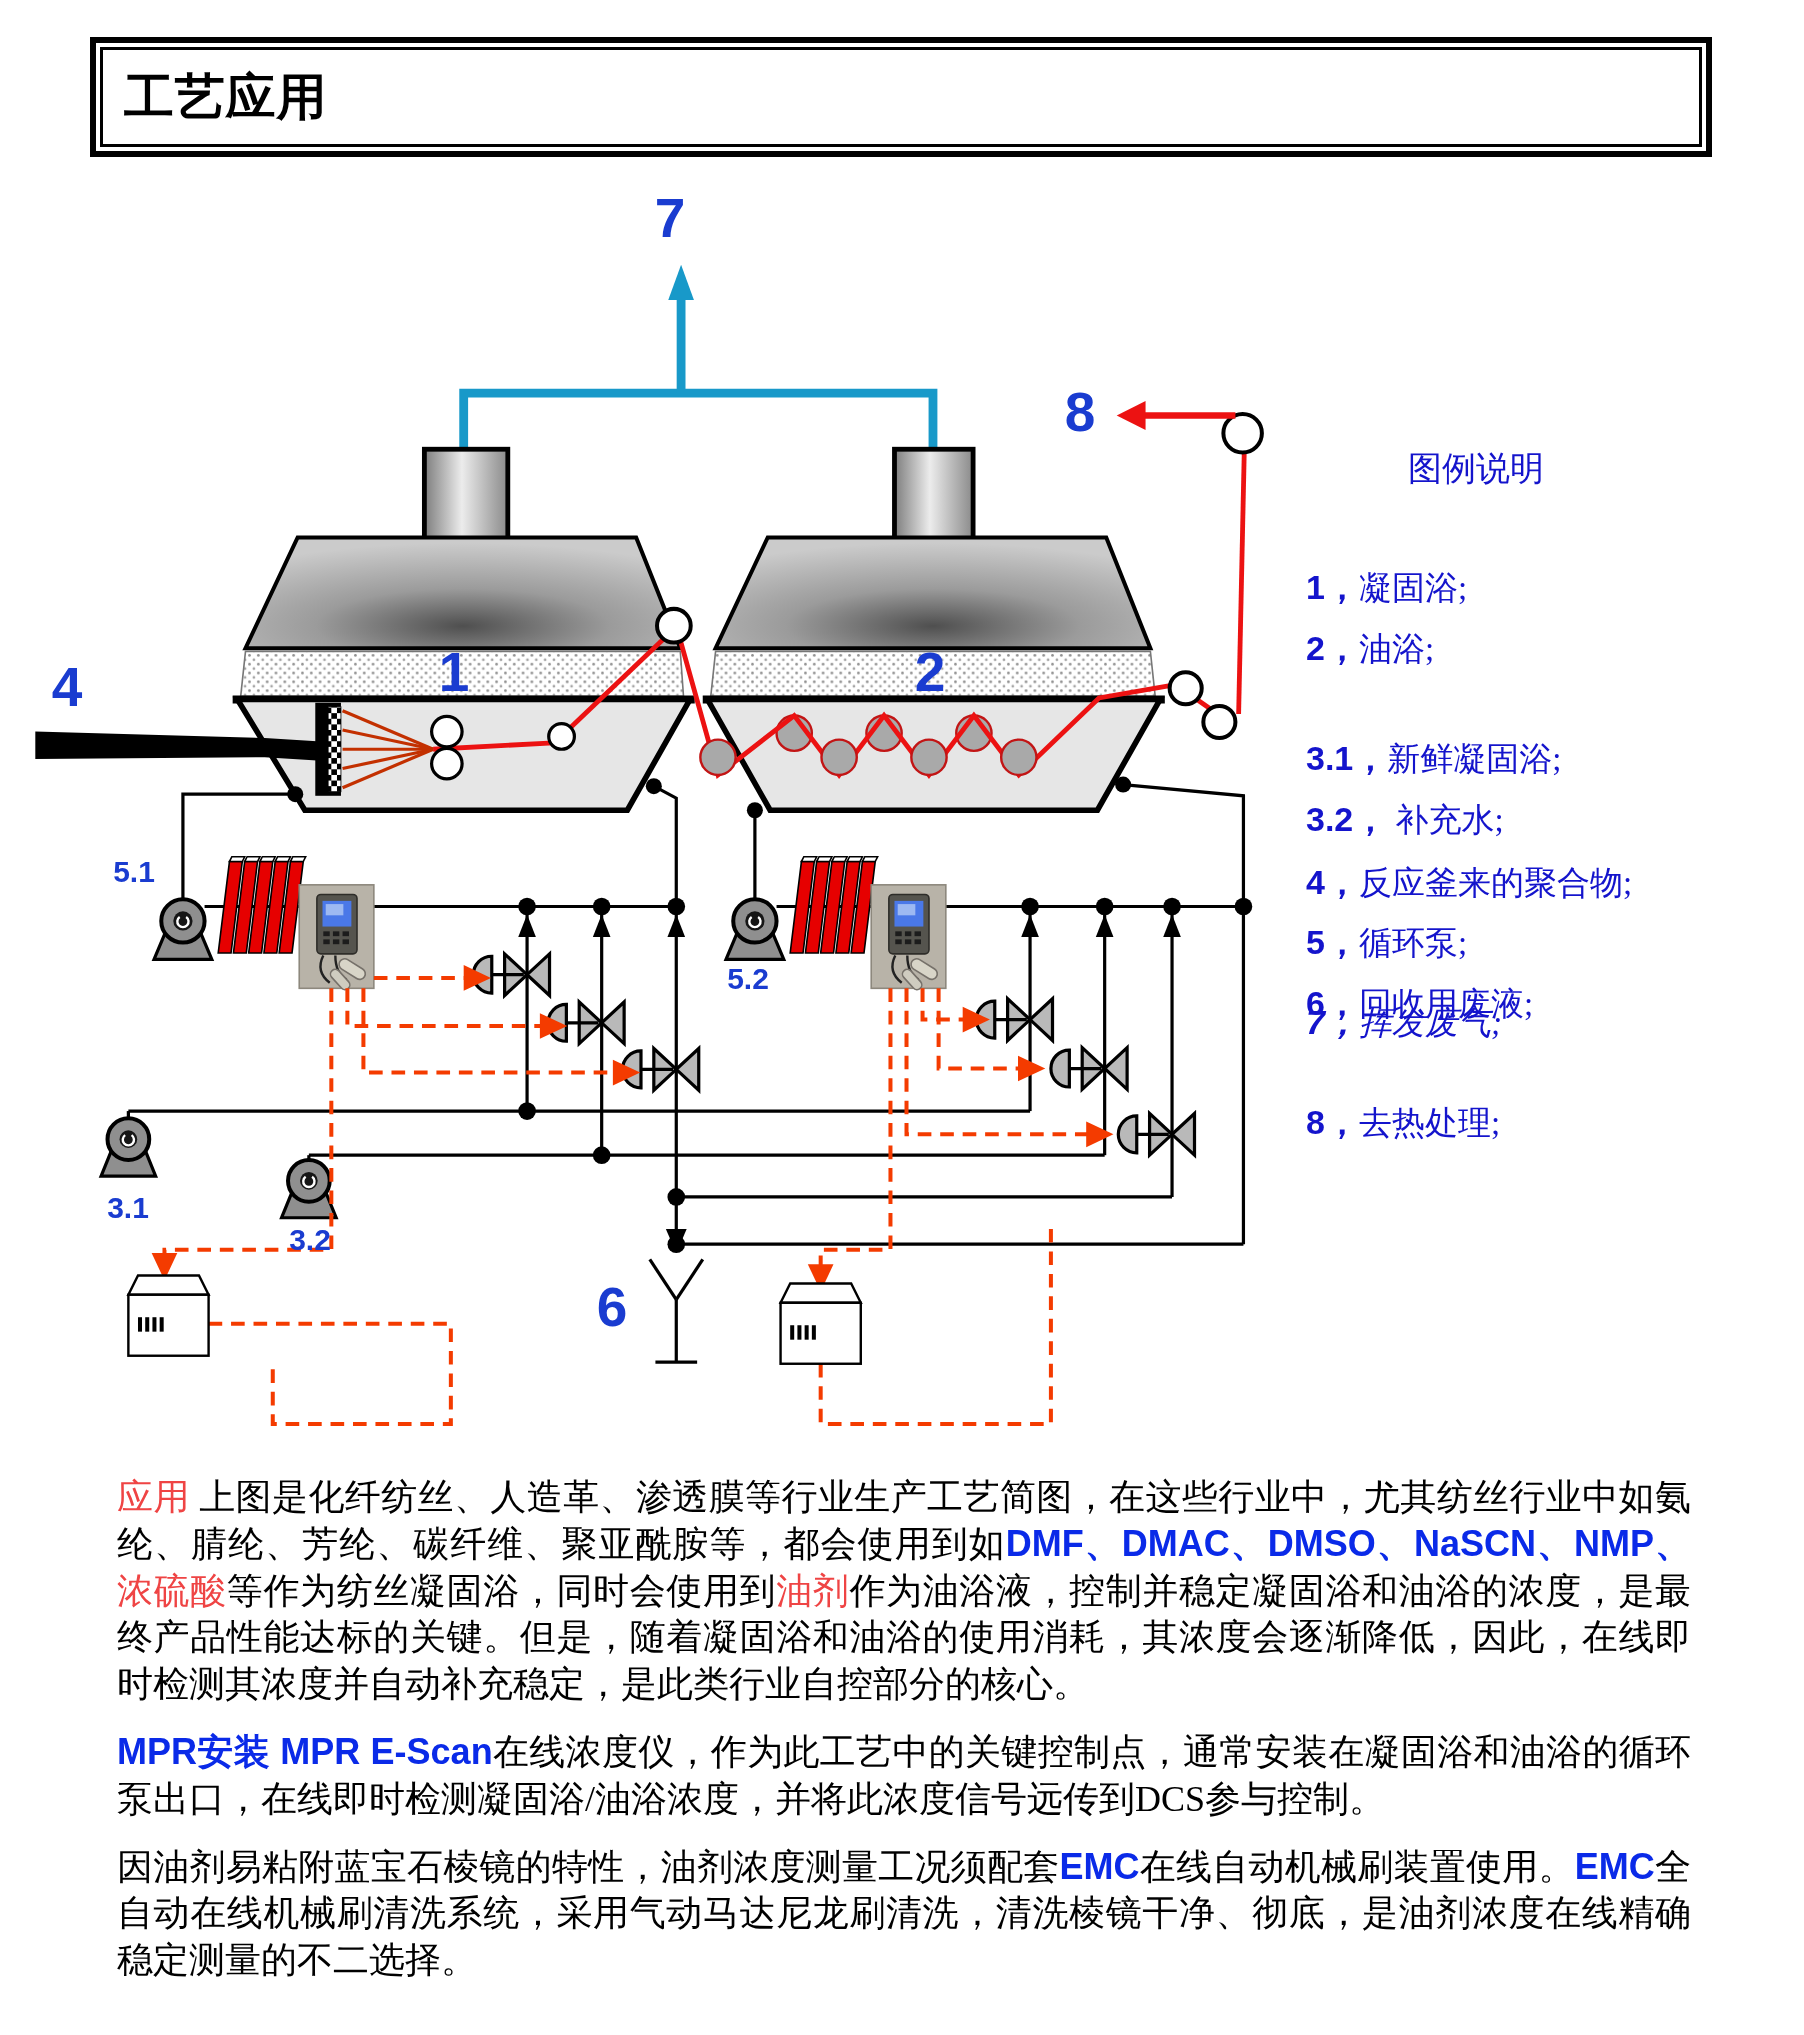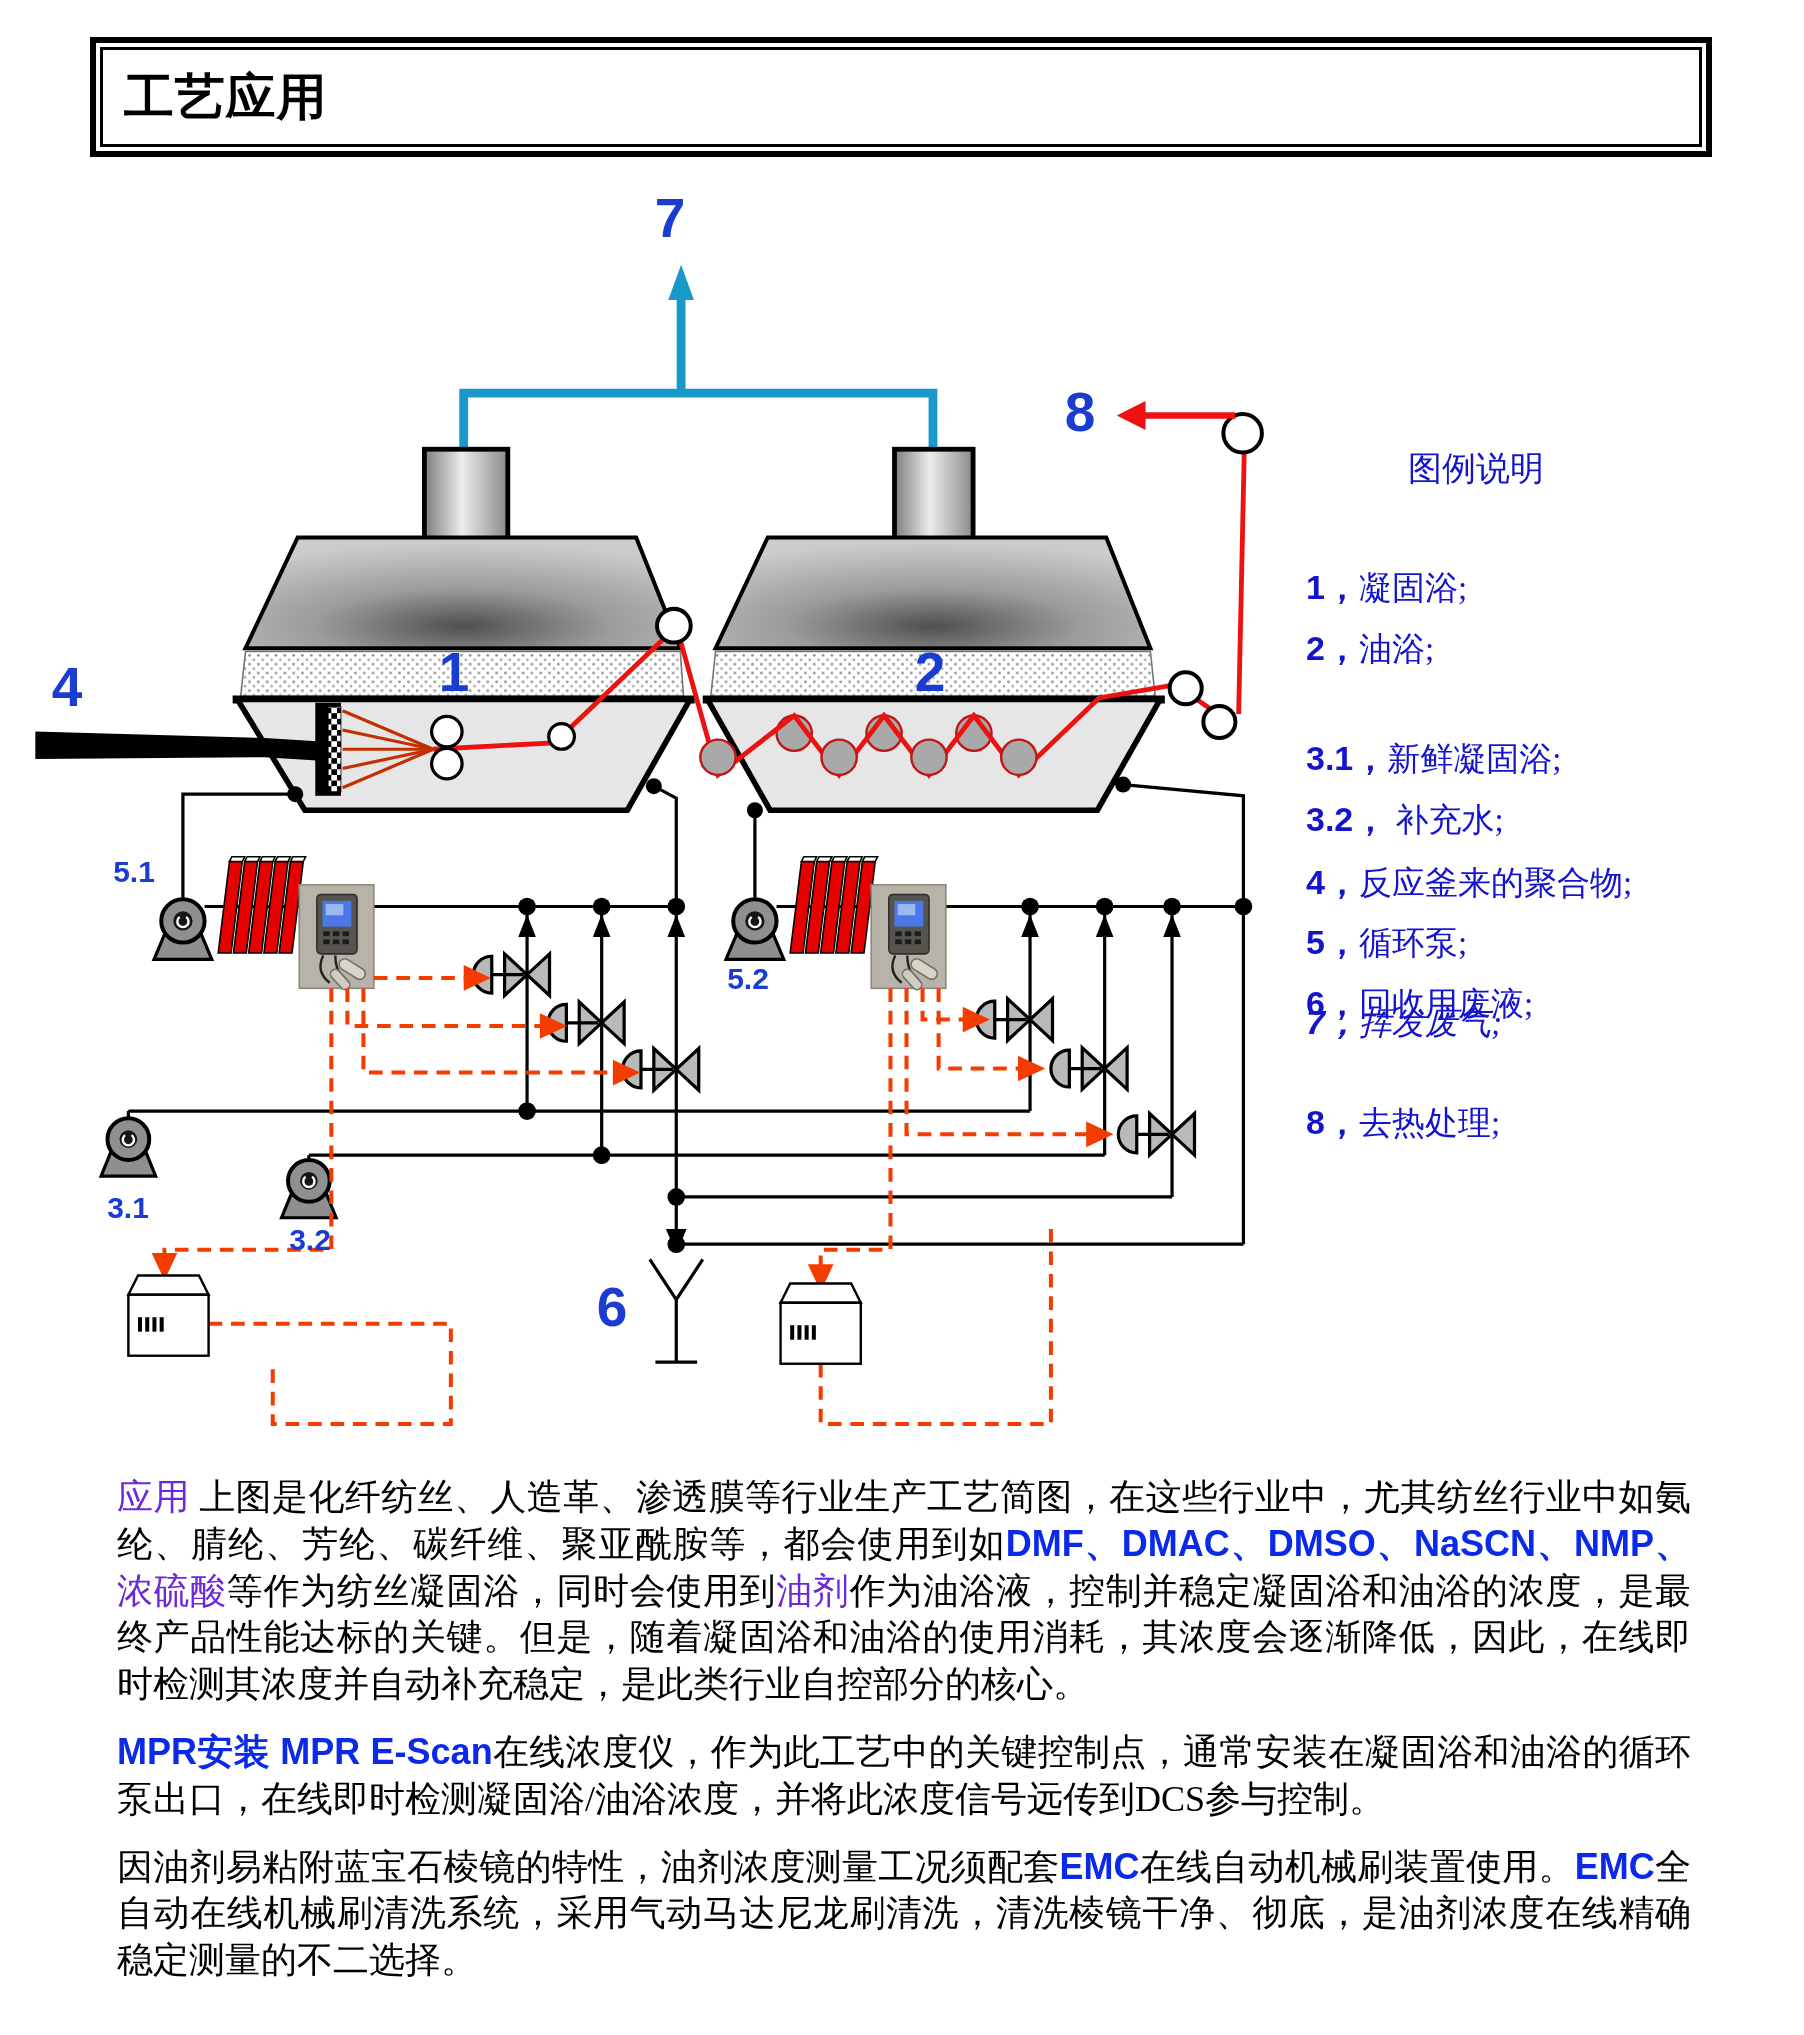--- a/index.html
+++ b/index.html
@@ -14,21 +14,21 @@
   .dlabel{position:absolute;transform:translate(-50%,-50%);font-family:"Liberation Sans","DejaVu Sans",sans-serif;font-weight:bold;color:#1a3cd0;white-space:nowrap;}
   .dl-big{font-size:55px;}
   .dl-med{font-size:30px;}
   
   .legend-title{position:absolute;left:1408px;top:446px;font-size:34px;color:#1414cc;white-space:nowrap;}
   .legend-item{position:absolute;left:1306px;font-size:33px;color:#1414cc;white-space:nowrap;}
   .legend-item .lnum{font-family:"Liberation Sans","DejaVu Sans",sans-serif;font-weight:bold;font-size:34px;}
   
   .bodytext{left:117px;top:1474px;width:1574px;}
   .bodytext p{margin:0 0 21px 0;font-size:36px;line-height:1.30;color:#000;text-align:justify;}
-  .t-blue{color:#6d28d9;}
+  .t-blue{color:#ef4444;}
   .t-bluebold{color:#0a2ae8;font-weight:bold;font-family:"Liberation Sans","DejaVu Sans",sans-serif;}
 </style>
 </head>
 <body>
 
 <svg class="diagram" width="1805" height="2036" viewBox="0 0 2250 2538" xmlns="http://www.w3.org/2000/svg">
   <defs>
     <linearGradient id="metalV" x1="0" y1="0" x2="1" y2="0">
       <stop offset="0" stop-color="#7d7d7d"></stop>
         <stop offset="0.45" stop-color="#ececec"></stop>

